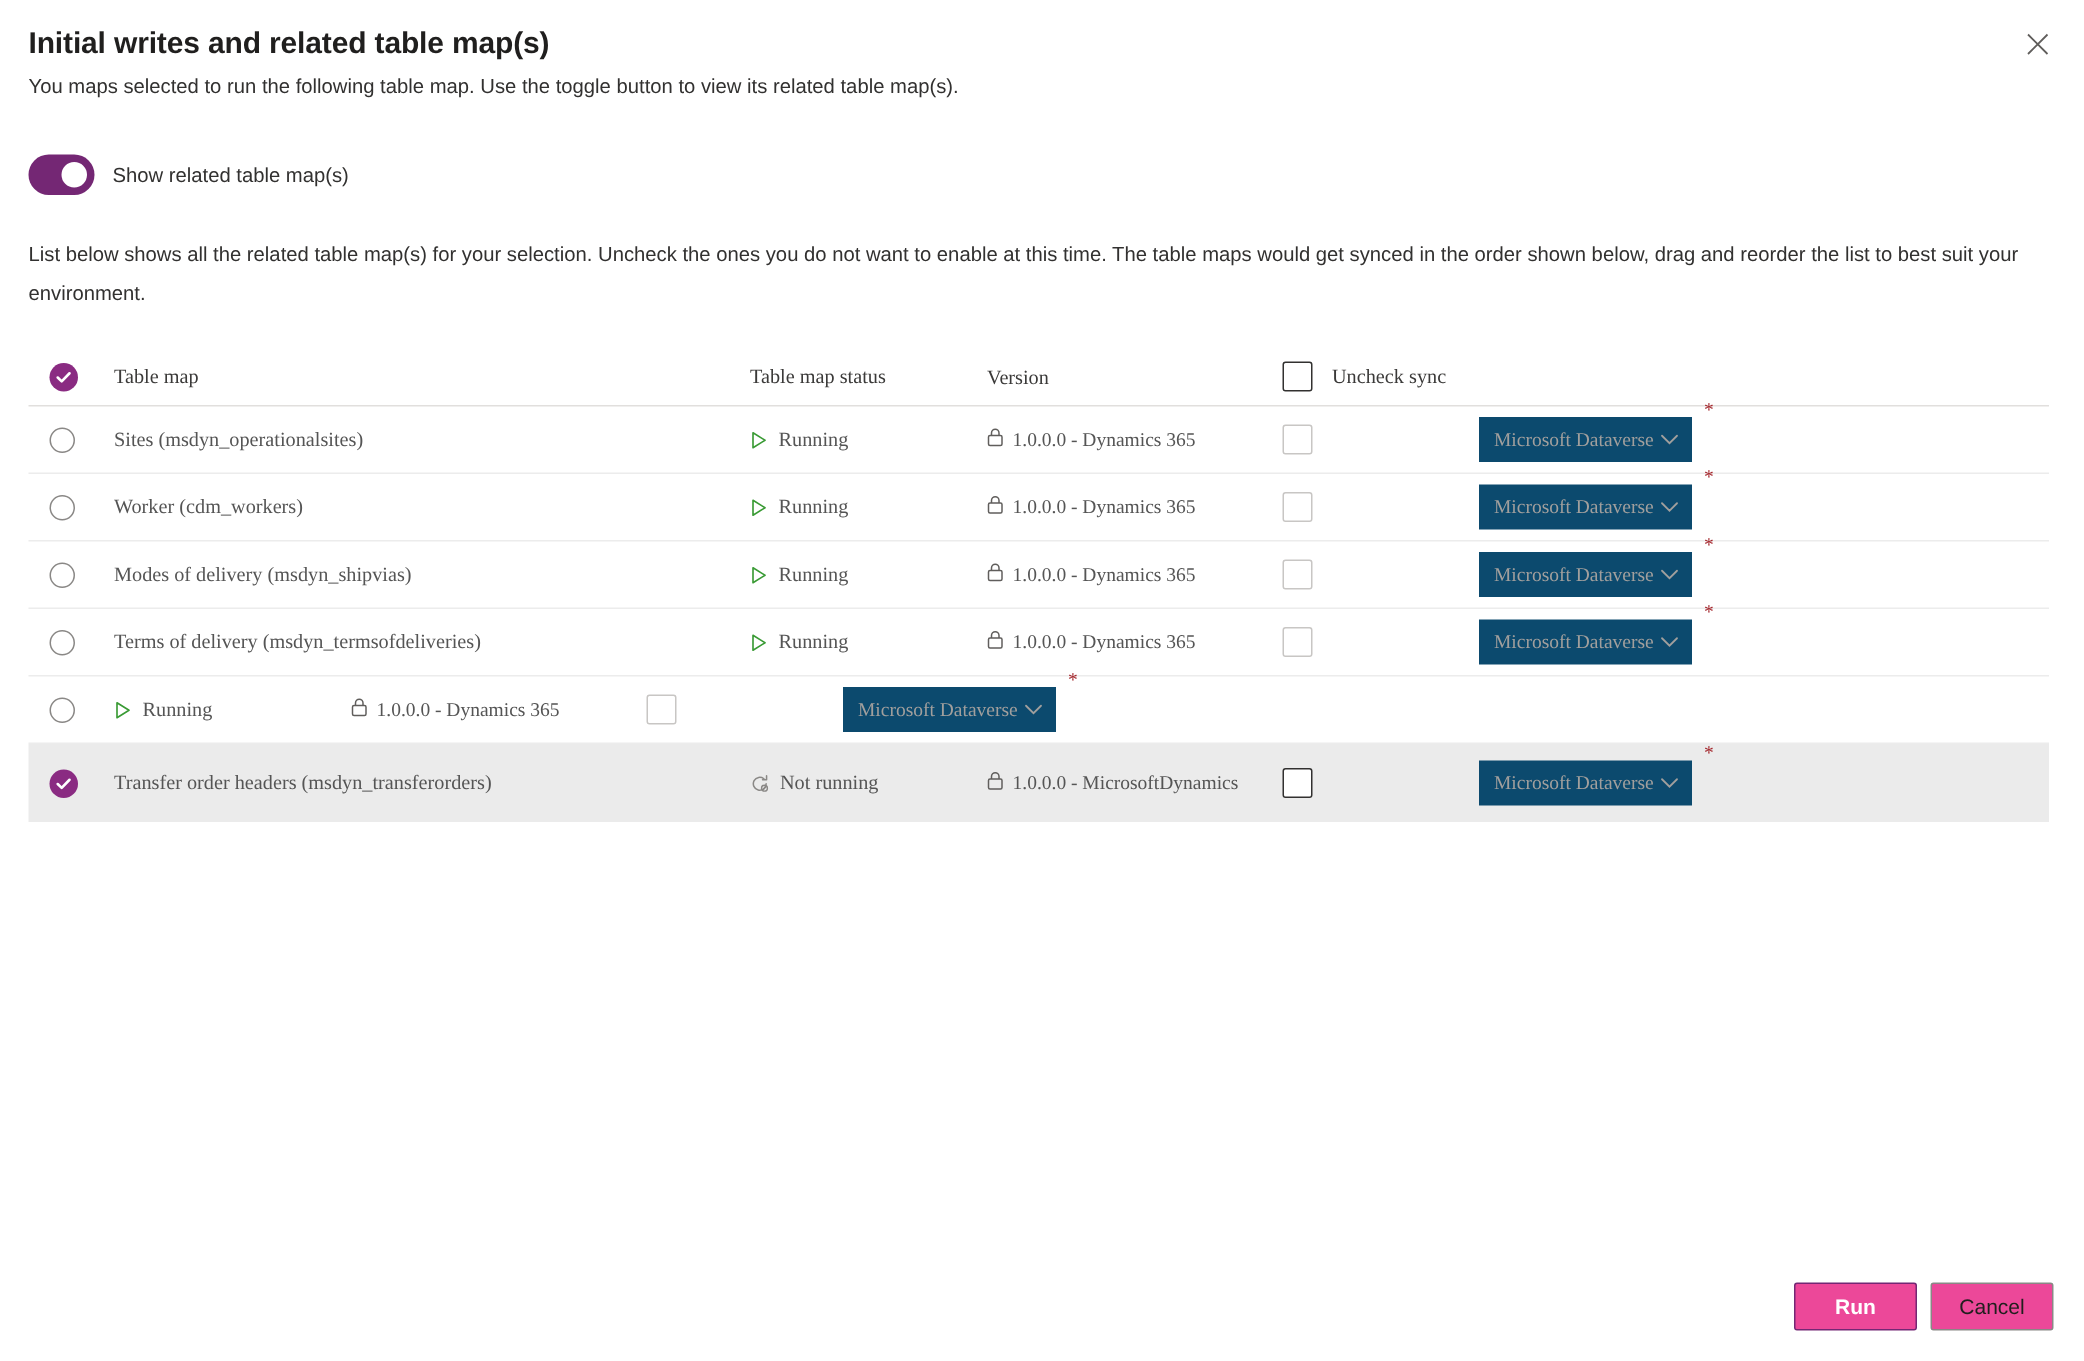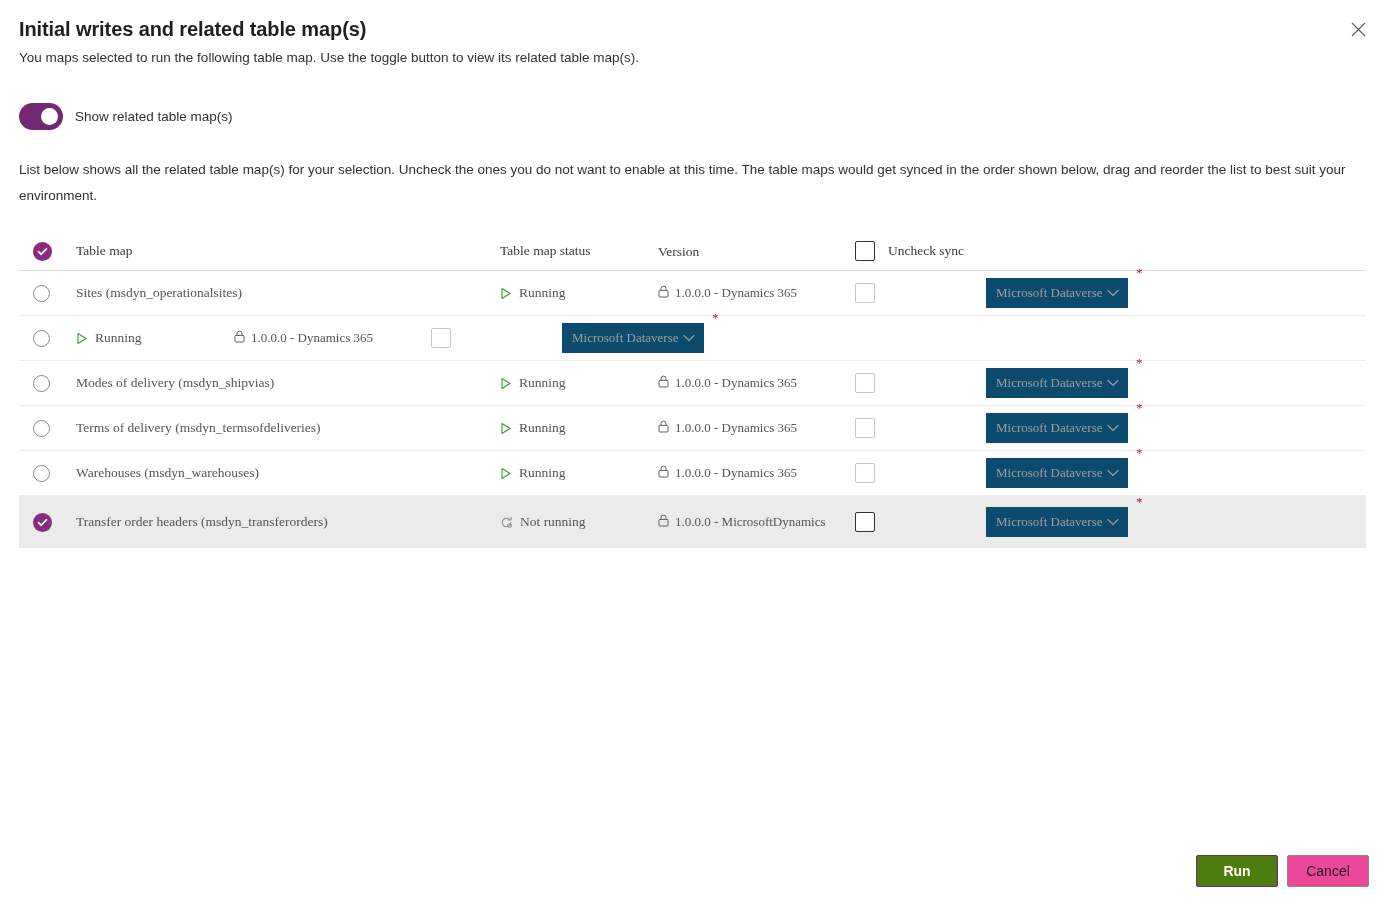--- a/index.html
+++ b/index.html
@@ -192,21 +192,21 @@
   .btn {
     height: 32px;
     min-width: 82px;
     font-size: 14px;
     font-family: "Liberation Sans", sans-serif;
     border-radius: 2px;
     cursor: pointer;
     padding: 0 16px;
   }
   .btn-primary {
-    background: #4d7c0f;
+    background: #ec4899;
     color: #ffffff;
     border: 1px solid #742774;
     font-weight: 600;
   }
   .btn-secondary {
     background: #ec4899;
     color: #201f1e;
     border: 1px solid #8a8886;
   }
 </style>
@@ -289,20 +289,21 @@
                 </span>
               </span>
               <span class="req-star">*</span>
             </span>
           </div>
         </div>
         <div class="row">
           <div class="c-sel">
             <span class="sel-circle"></span>
           </div>
+          <div class="c-name">Worker (cdm_workers)</div>
           <div class="c-stat">
             <span>
               <svg class="ico-run" width="12" height="13" viewBox="0 0 12 13" aria-hidden="true">
                 <path d="M2 1.5 L10 6.5 L2 11.5 Z" fill="none" stroke="#3a9b35" stroke-width="1.1" stroke-linejoin="round"></path>
               </svg>
             </span>
             <span>Running</span>
           </div>
           <div class="c-ver">
             <span><svg class="ico-lock" width="11" height="13" viewBox="0 0 11 13" aria-hidden="true">
@@ -399,21 +400,20 @@
                 </span>
               </span>
               <span class="req-star">*</span>
             </span>
           </div>
         </div>
         <div class="row">
           <div class="c-sel">
             <span class="sel-circle"></span>
           </div>
-          <div class="c-name">Warehouses (msdyn_warehouses)</div>
           <div class="c-stat">
             <span>
               <svg class="ico-run" width="12" height="13" viewBox="0 0 12 13" aria-hidden="true">
                 <path d="M2 1.5 L10 6.5 L2 11.5 Z" fill="none" stroke="#3a9b35" stroke-width="1.1" stroke-linejoin="round"></path>
               </svg>
             </span>
             <span>Running</span>
           </div>
           <div class="c-ver">
             <span><svg class="ico-lock" width="11" height="13" viewBox="0 0 11 13" aria-hidden="true">

